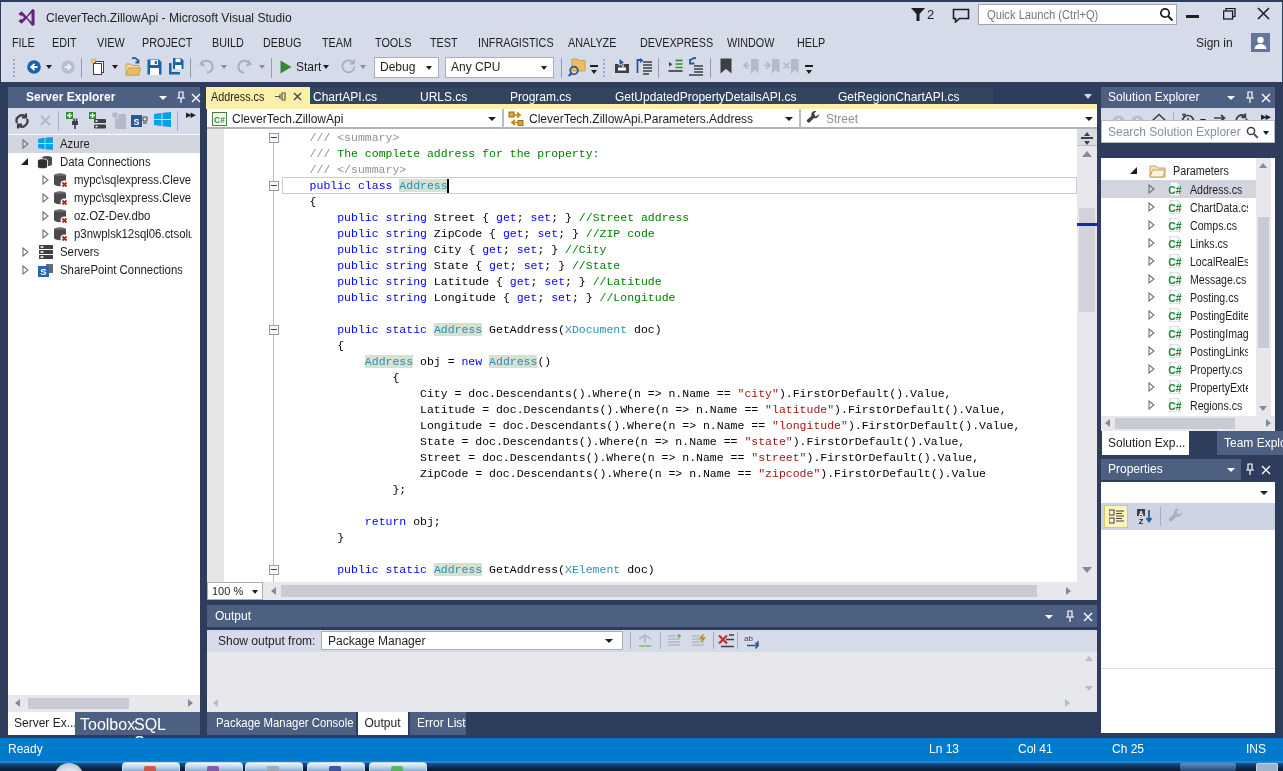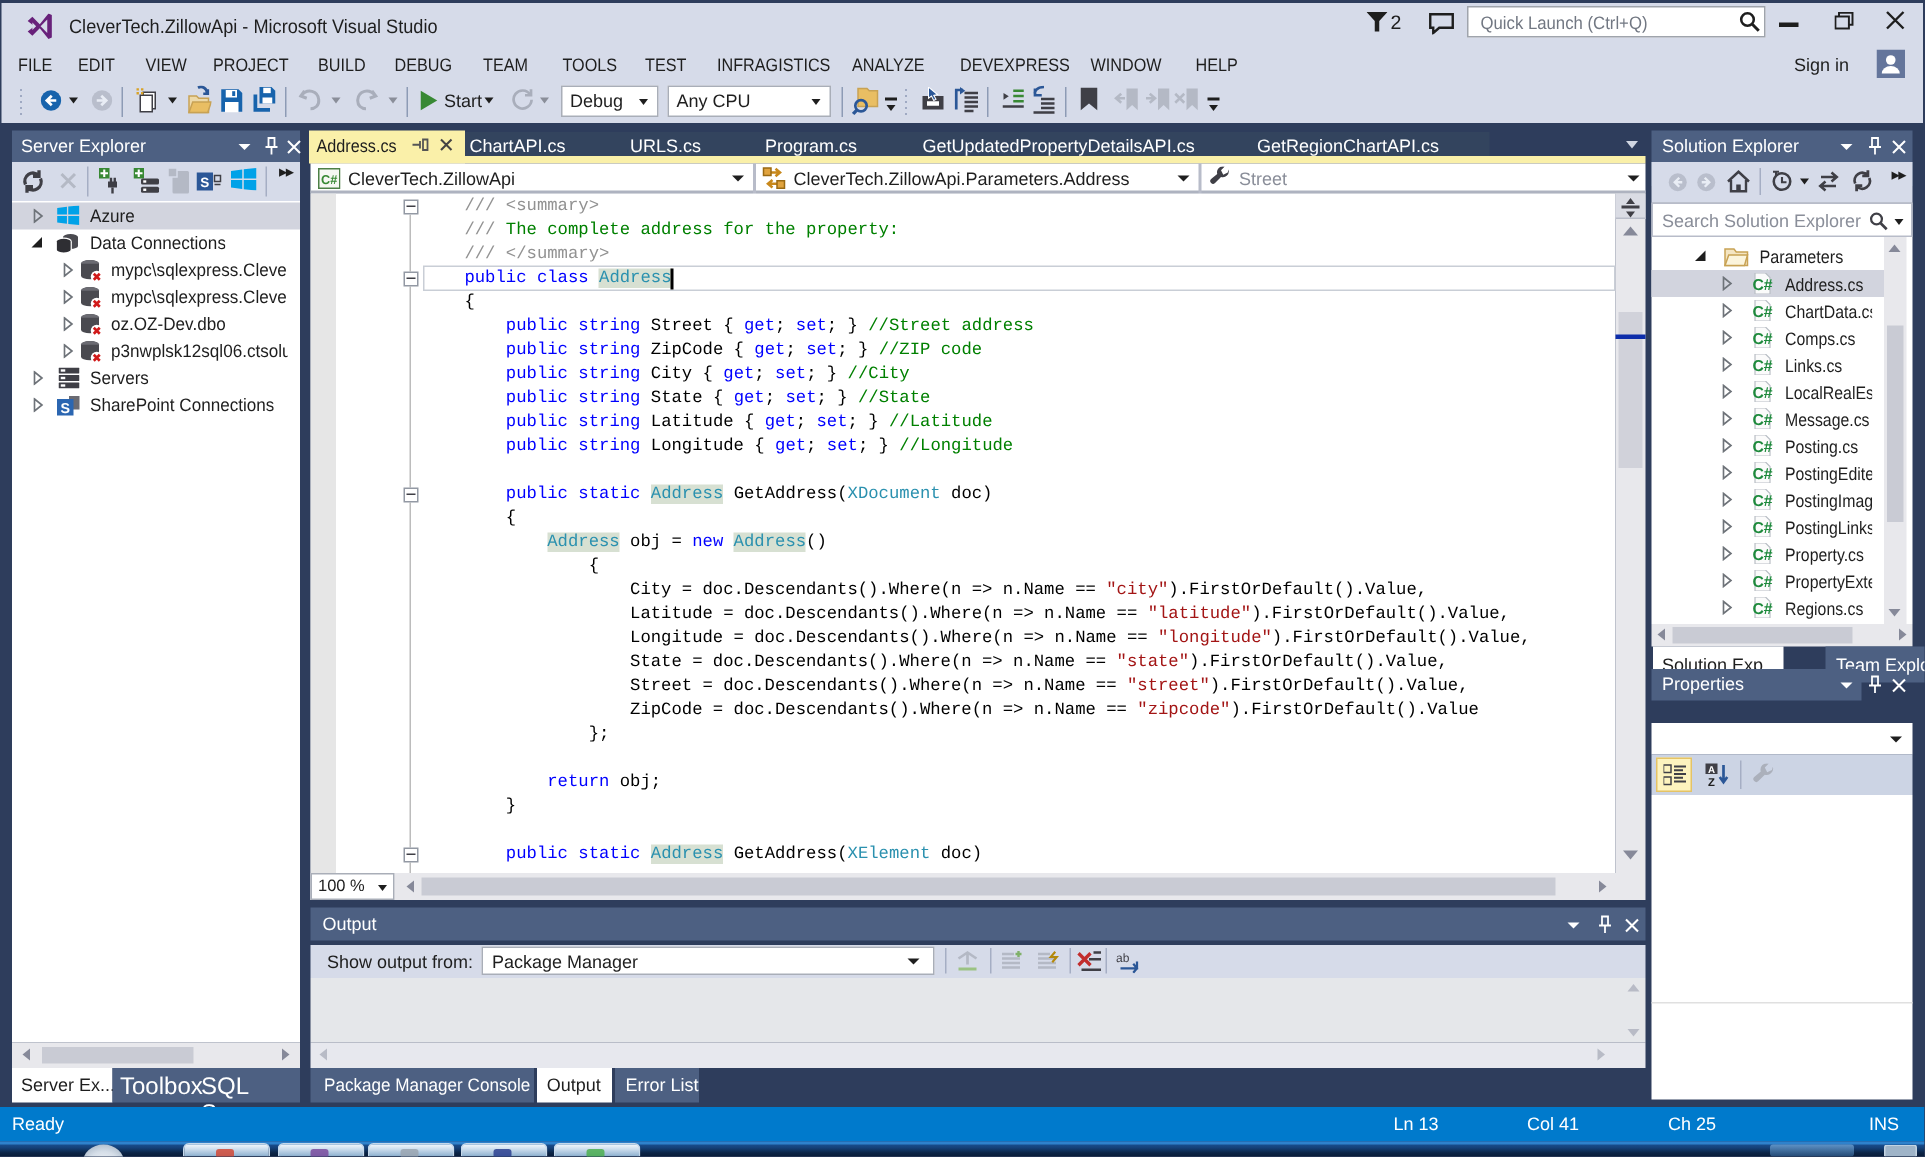--- a/index.html
+++ b/index.html
@@ -170,21 +170,21 @@
     <path d="M3.5 4.5 L7 7.5 L3.5 10.5 M1 7.5 H6.5" stroke="#B4B9C5" stroke-width="1.7" fill="none"></path>
   </svg>
 <svg class="abs" style="left:782px; top:58px;" width="17" height="17" viewBox="0 0 17 17">
 <path d="M9 1 h7.5 v14.5 l-3.75 -3.5 L9 15.5 z" fill="#B4B9C5"></path>
     <path d="M1.5 4.5 L7.5 10.5 M7.5 4.5 L1.5 10.5" stroke="#B4B9C5" stroke-width="1.7" fill="none"></path>
   </svg>
 <div class="abs" style="left:805px; top:65px; width:8px; height:2px; background:#1E1E1E;"></div>
 <div class="abs" style="left:805.5px; top:70px; width:0; height:0; border-left:3.5px solid transparent; border-right:3.5px solid transparent; border-top:4px solid #1E1E1E;"></div>
 <div class="abs" style="left:8px; top:87px; width:192px; height:21px;" class2="ttl">
     <div class="ttl" style="width:100%;height:100%;position:relative;">
-      <span style="position:absolute; left:6px; top:3px;">Server Explorer</span>
+      <span style="position:absolute; left:18px; top:3px;font-weight:bold;">Server Explorer</span>
       <div style="position:absolute; left:151px; top:9px; width:0; height:0; border-left:4px solid transparent; border-right:4px solid transparent; border-top:4px solid #fff;"></div>
       <svg style="position:absolute; left:167px; top:4px;" width="12" height="13" viewBox="0 0 12 13">
         <path d="M4 1 h4 v6 h-4 z M2 7 h8 M6 7 v5" stroke="#fff" stroke-width="1.2" fill="none"></path>
       </svg>
       <svg style="position:absolute; left:183px; top:6px;" width="10" height="10" viewBox="0 0 10 10">
         <path d="M1 1 L9 9 M9 1 L1 9" stroke="#fff" stroke-width="1.4"></path>
       </svg>
     </div>
   </div>
 <div class="abs" style="left:8px; top:108px; width:192px; height:26px; background:#D6DBE9;"></div>
@@ -511,21 +511,21 @@
     <svg style="position:absolute; left:110px; top:6px;" width="16" height="14" viewBox="0 0 16 14">
       <path d="M3 4 H13 M10 1 L13.5 4 L10 7" stroke="#3F3F46" stroke-width="1.7" fill="none"></path>
       <path d="M13 10 H3 M6 7 L2.5 10 L6 13" stroke="#3F3F46" stroke-width="1.7" fill="none"></path>
     </svg>
     <svg style="position:absolute; left:133px; top:5px;" width="15" height="15" viewBox="0 0 16 16">
       <path d="M3 10 A5.5 5.5 0 0 1 12 4 M12 0.5 V4.5 H8" stroke="#3F3F46" stroke-width="2" fill="none"></path>
       <path d="M13 6 A5.5 5.5 0 0 1 4 12 M4 15.5 V11.5 H8" stroke="#3F3F46" stroke-width="2" fill="none"></path>
     </svg>
     <div style="position:absolute; left:160px; top:2px; font-size:11px; color:#1E1E1E; letter-spacing:-1px;">▸▸</div>
   </div>
-<div class="abs" style="left:1101px; top:135px; width:174px; height:23px; background:#fff; border:1px solid #B8BCC9;">
+<div class="abs" style="left:1101px; top:120px; width:174px; height:23px; background:#fff; border:1px solid #B8BCC9;">
     <span style="position:absolute; left:6px; top:4px; font-size:12px; color:#8A8E99;">Search Solution Explorer </span>
     <svg style="position:absolute; left:144px; top:5px;" width="13" height="13" viewBox="0 0 13 13">
       <circle cx="5" cy="5" r="3.6" fill="none" stroke="#3F3F46" stroke-width="1.5"></circle>
       <line x1="7.8" y1="7.8" x2="11.8" y2="11.8" stroke="#3F3F46" stroke-width="1.8"></line>
     </svg>
     <div style="position:absolute; left:161px; top:10px; width:0; height:0; border-left:3.5px solid transparent; border-right:3.5px solid transparent; border-top:4px solid #1E1E1E;"></div>
   </div>
 <div class="abs" style="left:1101px; top:158px; width:174px; height:258px; background:#fff; overflow:hidden;"></div>
 <div class="abs" style="left:1101px; top:180px; width:155px; height:18px; background:#D2D4DE;"></div>
 <svg class="abs" style="left:1129px; top:166px;" width="9" height="9" viewBox="0 0 9 9">
@@ -649,21 +649,21 @@
     <div style="position:absolute;left:4px;top:3px;width:0;height:0;border-top:4.5px solid transparent;border-bottom:4.5px solid transparent;border-right:5px solid #868999;"></div>
     <div style="position:absolute;left:14px;top:2px;width:120px;height:11px;background:#C9CBD4;"></div>
     <div style="position:absolute;right:4px;top:3px;width:0;height:0;border-top:4.5px solid transparent;border-bottom:4.5px solid transparent;border-left:5px solid #868999;"></div>
   </div>
 <div class="abs" style="left:1102px; top:431px; width:87px; height:24px; background:#fff; font-size:12px;">
     <span style="position:absolute;left:6px;top:5px;">Solution Exp...</span>
   </div>
 <div class="abs" style="left:1189px; top:431px; width:86px; height:24px; background:#4D6082; color:#fff; font-size:12px;margin-left:28px;">
     <span style="position:absolute;left:7px;top:5px;white-space:nowrap;">Team Explorer</span>
   </div>
-<div class="abs ttl" style="left:1101px; top:446px; width:140px; height:21px;">
+<div class="abs ttl" style="left:1101px; top:459px; width:140px; height:21px;">
     <span style="position:absolute; left:7px; top:3px;">Properties</span>
     <div style="position:absolute; left:126px; top:9px; width:0; height:0; border-left:4px solid transparent; border-right:4px solid transparent; border-top:4px solid #fff;"></div>
     <svg style="position:absolute; left:143px; top:4px;" width="12" height="13" viewBox="0 0 12 13">
       <path d="M4 1 h4 v6 h-4 z M2 7 h8 M6 7 v5" stroke="#fff" stroke-width="1.2" fill="none"></path>
     </svg>
     <svg style="position:absolute; left:160px; top:6px;" width="10" height="10" viewBox="0 0 10 10">
       <path d="M1 1 L9 9 M9 1 L1 9" stroke="#fff" stroke-width="1.4"></path>
     </svg>
   </div>
 <div class="abs" style="left:1101px; top:482px; width:174px; height:21px; background:#fff;">

